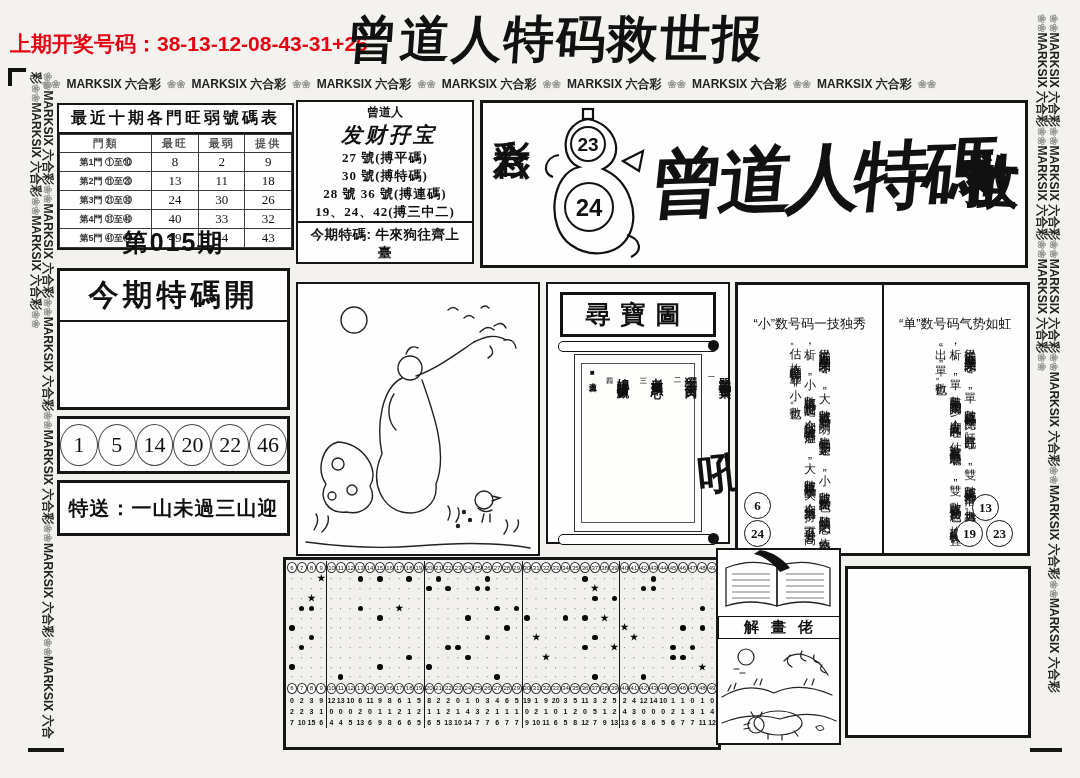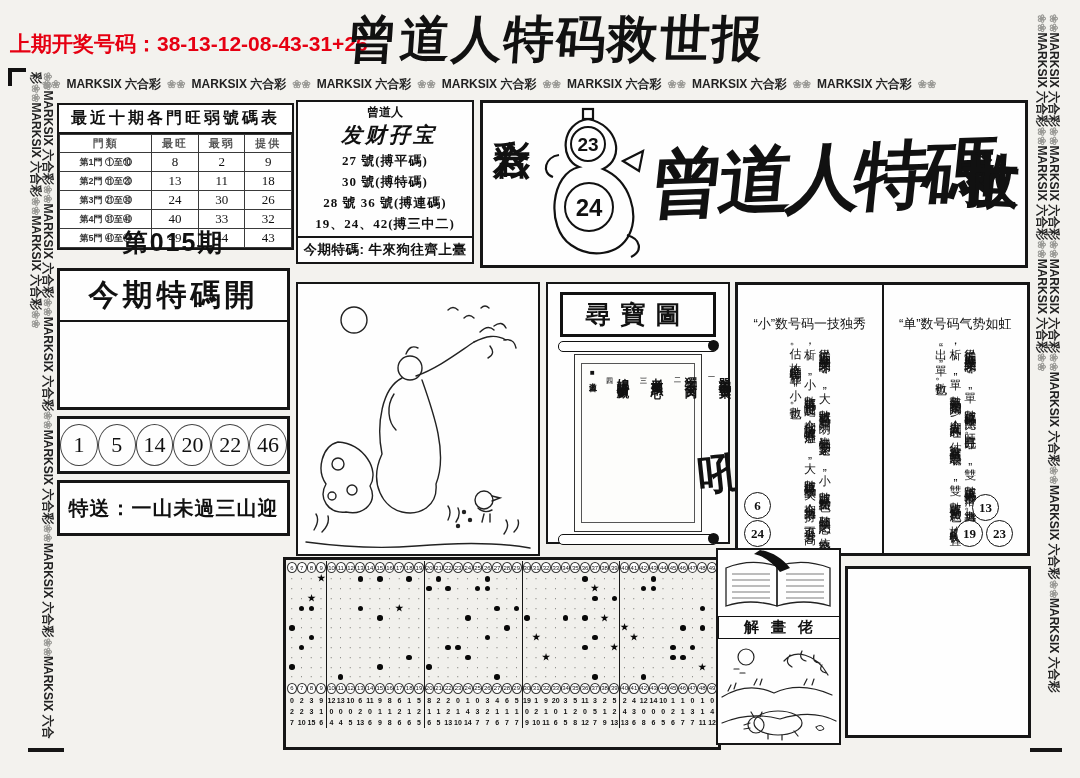--- a/index.html
+++ b/index.html
@@ -34,21 +34,21 @@
   
   #facai{left:296px;top:100px;width:178px;height:164px;display:flex;flex-direction:column;}
   #facai .fhead{display:flex;align-items:center;padding:2px 4px 0 4px;flex-direction:column;}
   #facai .fhead .who{font-size:12px;font-weight:bold;}
   #facai .fhead .what{font-size:21px;font-weight:900;font-family:Liberation Mono, monospace;
                       font-style:italic;margin-left:8px;letter-spacing:3px;}
   #facai .flines{flex:1;display:flex;flex-direction:column;justify-content:space-evenly;}
   #facai .fline{font-size:13px;font-family:"Liberation Serif",serif;font-weight:bold;
                 text-align:center;letter-spacing:1px;}
   #facai .ffoot{border-top:2px solid #161616;font-size:13.5px;font-weight:bold;text-align:center;
-                padding:3px 0;letter-spacing:0.5px;}
+                padding:3px 7px;letter-spacing:0.5px;}
   
   #masthead{left:480px;top:100px;width:548px;height:168px;border-width:3px;overflow:hidden;}
   #masthead .brand{position:absolute;left:6px;top:8px;font-size:37px;font-weight:900;line-height:1.25;
                    font-family:"DejaVu Serif",serif;}
   #masthead .callig{position:absolute;left:168px;top:26px;font-size:74px;font-weight:900;
                     font-family:"DejaVu Serif",serif;white-space:nowrap;letter-spacing:-6px;
                     transform:rotate(-2deg) skewX(-8deg);}
   #masthead .stack{position:absolute;right:2px;top:2px;font-size:58px;line-height:.98;font-weight:900;
                    font-family:"DejaVu Serif",serif;transform:rotate(3deg);}
   

